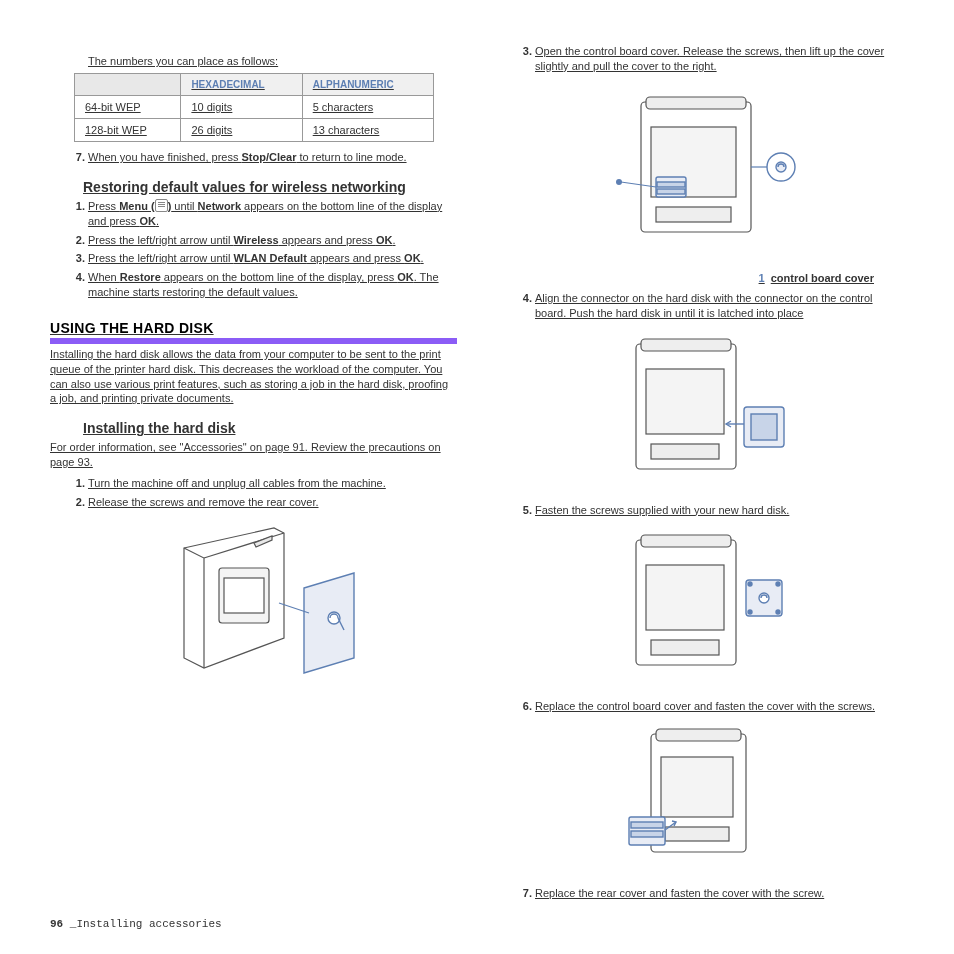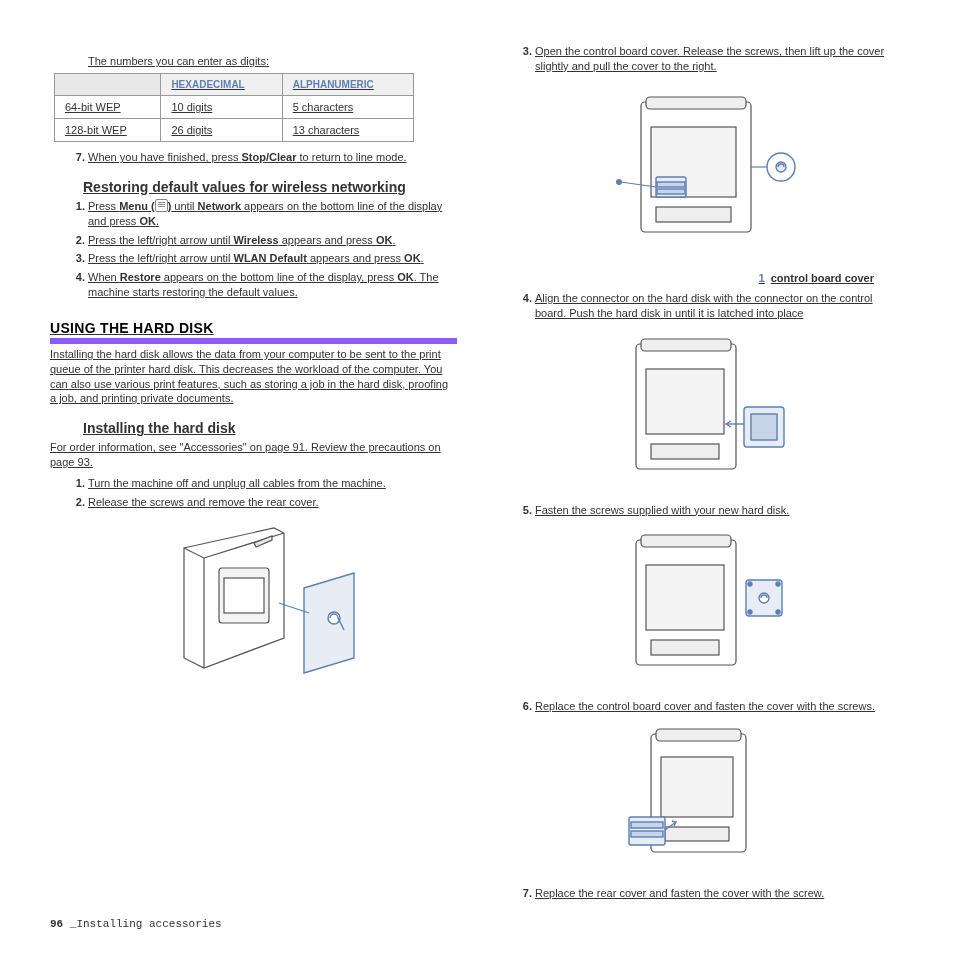--- a/index.html
+++ b/index.html
@@ -25,21 +25,21 @@
     flex: 1;
     min-width: 0;
     text-decoration: underline;
   }
   .intro {
     margin: 15px 0 6px 38px;
   }
   table.wep {
     border-collapse: collapse;
     width: 360px;
-    margin-left: 4px;
+    margin-left: 24px;
     margin-bottom: 8px;
   }
   table.wep th, table.wep td {
     border: 1px solid #999;
     padding: 5px 10px;
     text-align: left;
     font-size: 11px;
   }
   table.wep th {
     background: #f0f0f0;
@@ -121,21 +121,21 @@
     box-shadow: 0 2px 0 #888, 0 4px 0 #888;
   }
 </style>
 </head>
 <body>
 
 <div class="page">
   <div class="columns">
 
     <div class="col">
-      <p class="intro">The numbers you can enter as digits:</p>
+      <p class="intro">The numbers you can place as follows:</p>
 
       <table class="wep">
         <tbody>
             <tr>
           <th></th>
           <th>Hexadecimal</th>
           <th>Alphanumeric</th>
         </tr>
         <tr>
           <td>64-bit WEP</td>

